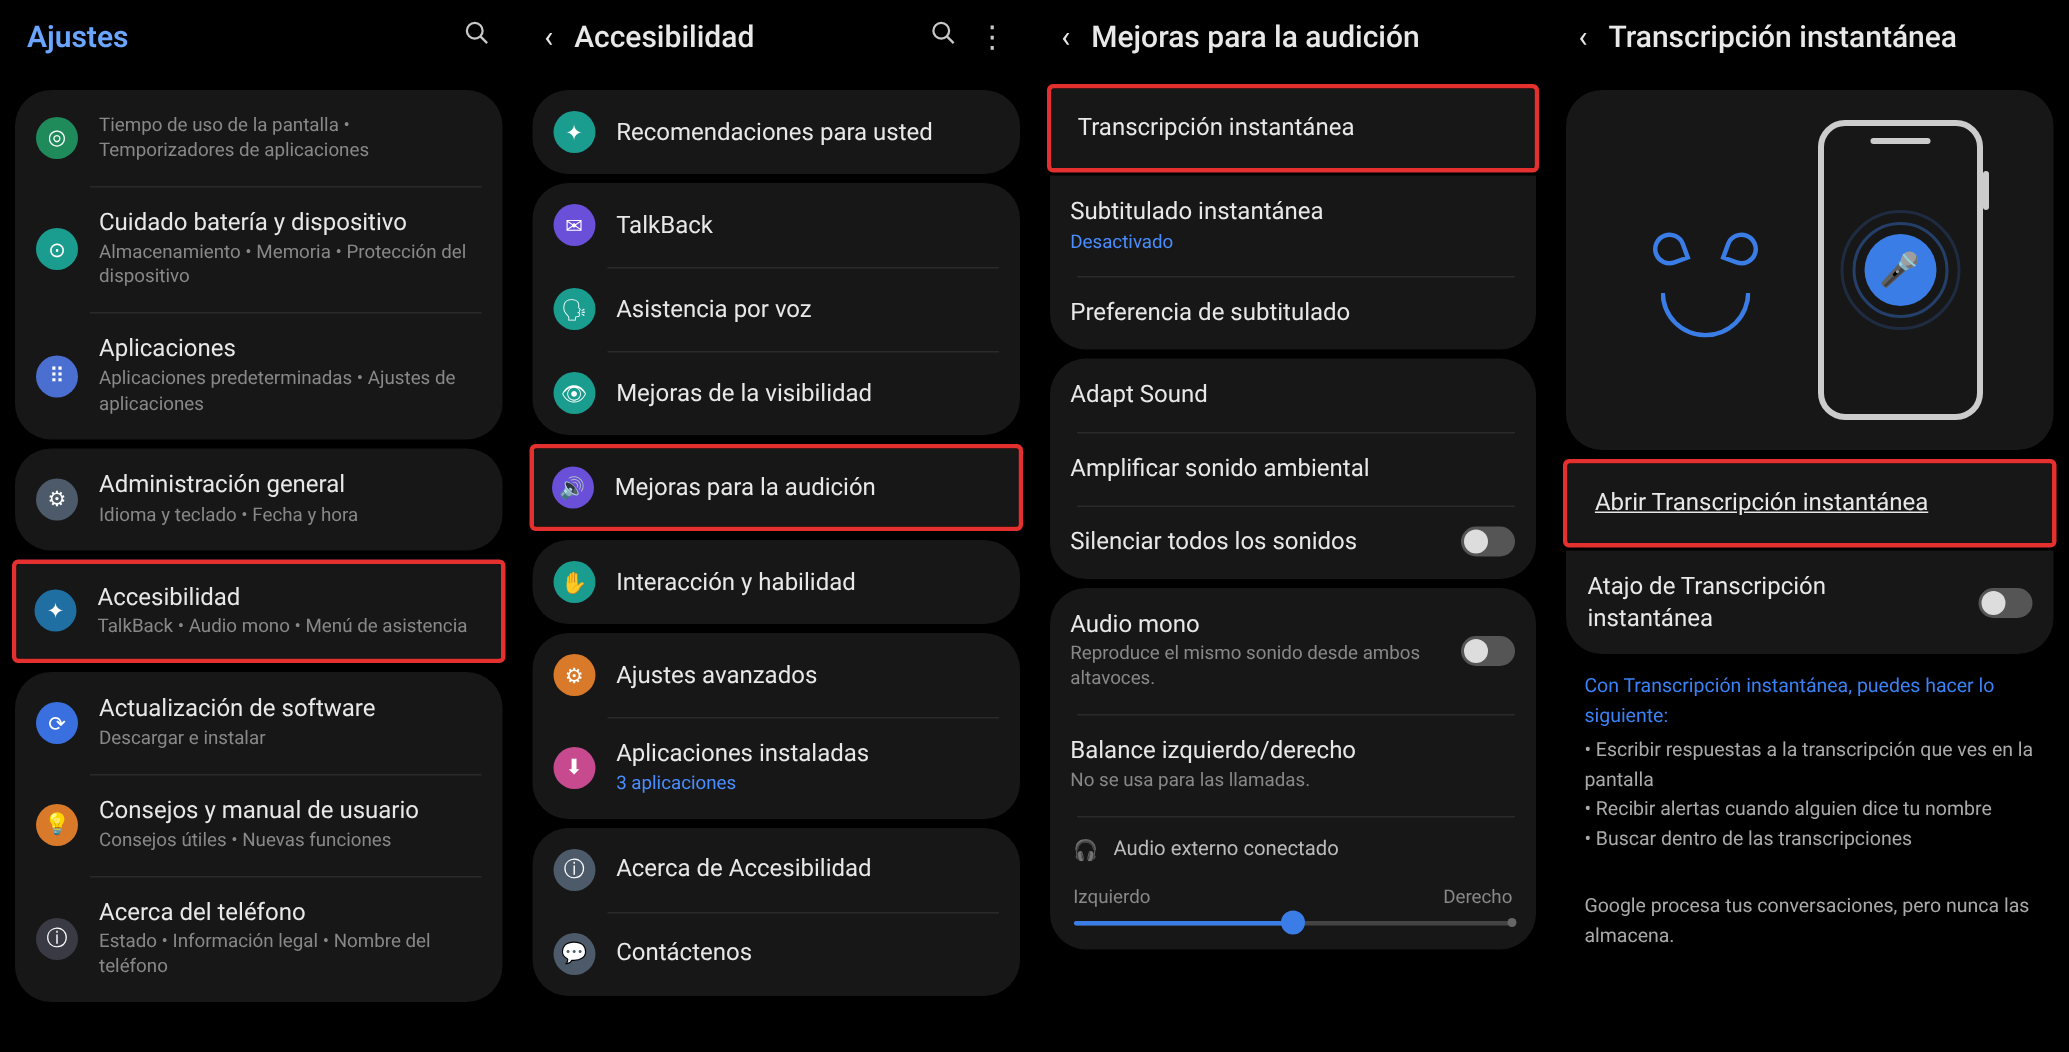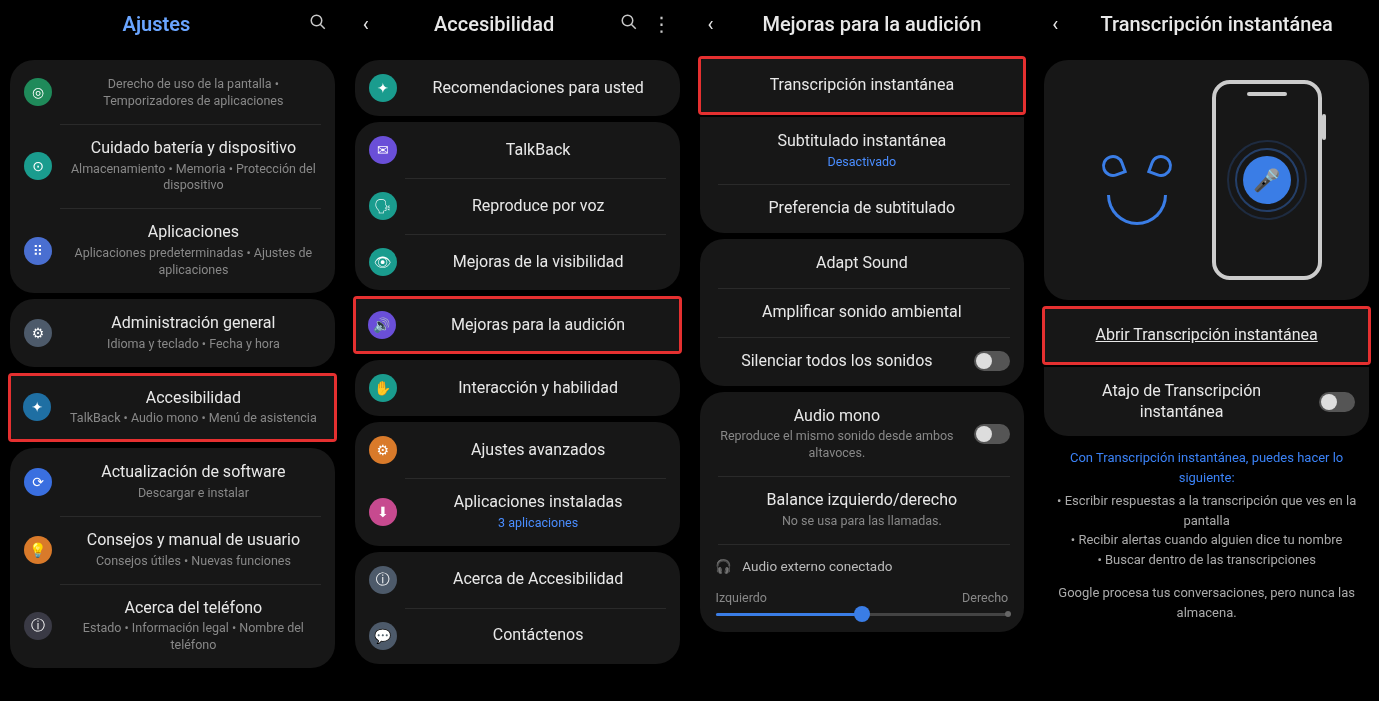--- a/index.html
+++ b/index.html
@@ -11,21 +11,20 @@
     height: 701px;
     display: flex;
     overflow: hidden;
   }
   .panel {
     width: 345px;
     background: #000;
     padding: 0 4px;
     height: 701px;
     overflow: hidden;
-    text-align: center;
   }
   .header {
     display: flex;
     align-items: center;
     padding: 12px 14px 18px;
     gap: 14px;
   }
   .header .back {
     color: #e8e8e8;
     font-size: 20px;
@@ -154,21 +153,21 @@
       <svg width="18" height="18" viewBox="0 0 24 24" fill="none" stroke="currentColor" stroke-width="2">
           <circle cx="10" cy="10" r="7"></circle>
           <line x1="21" y1="21" x2="15" y2="15"></line>
         </svg>
     </span>
   </div>
   <div class="group">
     <div class="item">
       <div class="icon bg-green">◎</div>
       <div class="txt">
-          <div class="sub">Derecho de uso de la pantalla  •  Temporizadores de aplicaciones</div>
+          <div class="sub">Tiempo de uso de la pantalla  •  Temporizadores de aplicaciones</div>
         </div>
     </div>
     <div class="item">
       <div class="icon bg-teal">⊙</div>
       <div class="txt">
           <div class="lbl">Cuidado batería y dispositivo</div>
           <div class="sub">Almacenamiento  •  Memoria  •  Protección del dispositivo</div>
         </div>
     </div>
     <div class="item">
@@ -245,21 +244,21 @@
   <div class="group">
     <div class="item">
         <div class="icon bg-purple">✉</div>
         <div class="txt">
           <div class="lbl">TalkBack</div>
         </div>
       </div>
     <div class="item">
         <div class="icon bg-teal">🗣</div>
         <div class="txt">
-          <div class="lbl">Reproduce por voz</div>
+          <div class="lbl">Asistencia por voz</div>
         </div>
       </div>
     <div class="item">
         <div class="icon bg-teal">👁</div>
         <div class="txt">
           <div class="lbl">Mejoras de la visibilidad</div>
         </div>
       </div>
   </div>
   <div class="highlight">
@@ -422,15 +421,15 @@
         <div class="toggle"></div>
       </div>
   </div>
   <div class="p4-text">
     <div class="intro">Con Transcripción instantánea, puedes hacer lo siguiente:</div>
     <ul>
       <li>Escribir respuestas a la transcripción que ves en la pantalla</li>
       <li>Recibir alertas cuando alguien dice tu nombre</li>
       <li>Buscar dentro de las transcripciones</li>
     </ul>
-    <div style="margin-top:14px;">Google procesa tus conversaciones, pero nunca las almacena.</div>
+    <div style="margin-top:26px;">Google procesa tus conversaciones, pero nunca las almacena.</div>
   </div>
 </div>
 
 </body></html>

